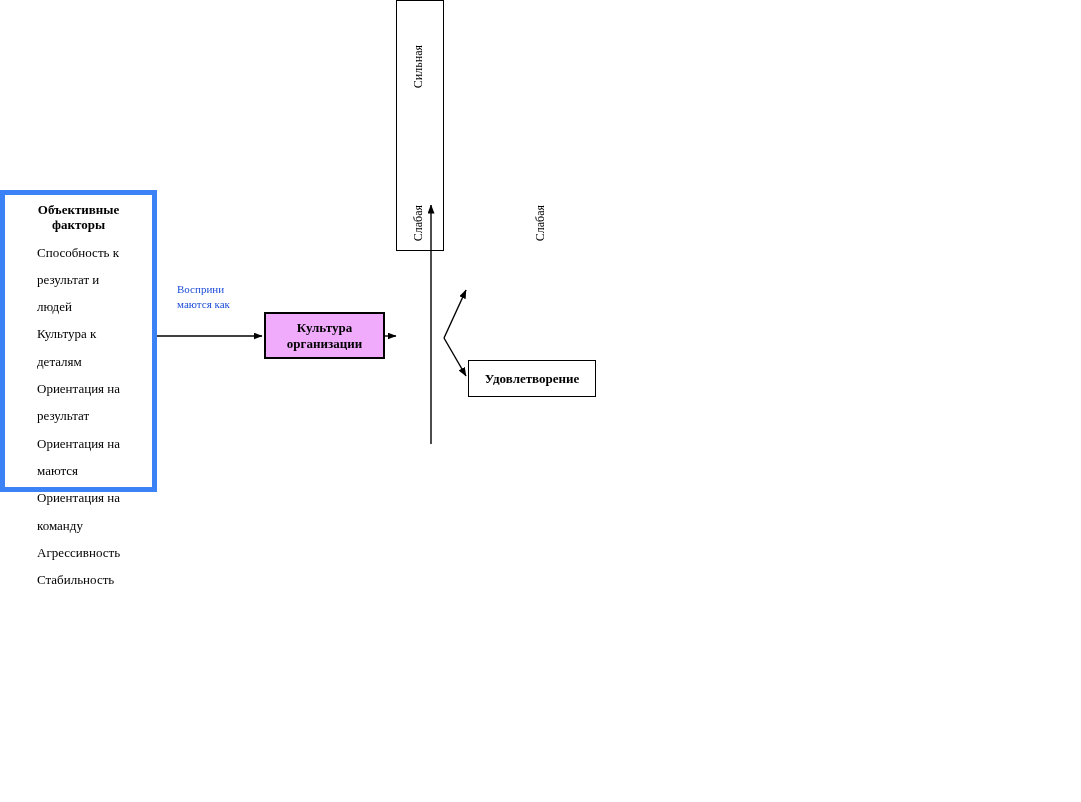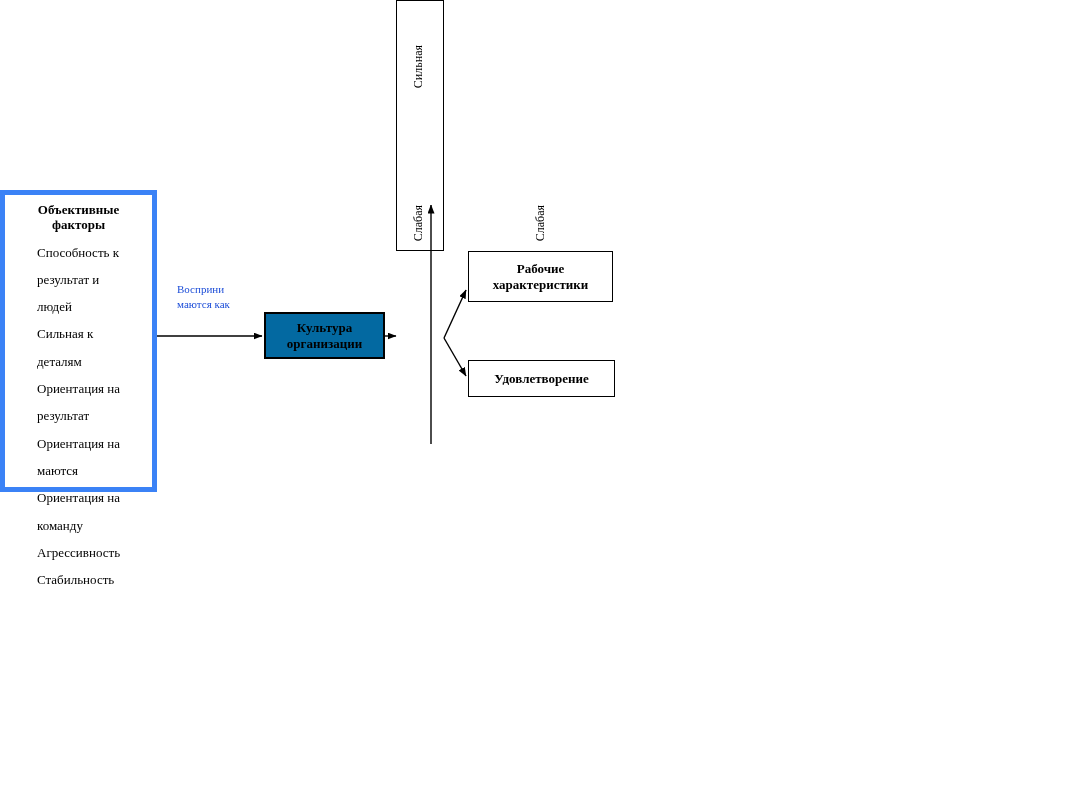--- a/index.html
+++ b/index.html
@@ -50,21 +50,21 @@
 
   
   #culture-box {
     position: absolute;
     left: 264px;
     top: 312px;
     width: 121px;
     height: 47px;
     border: 2px solid #000000;
     box-sizing: border-box;
-    background: #0369a1;
+    background: #f0abfc;
     display: flex;
     align-items: center;
     justify-content: center;
   }
   #culture-label {
     text-align: center;
     font-weight: bold;
     font-size: 13px;
     line-height: 15.3px;
     color: #000000;
@@ -88,21 +88,21 @@
     text-align: center;
     font-weight: bold;
     font-size: 13px;
     line-height: 15.3px;
     color: #000000;
   }
   #satisfaction-box {
     position: absolute;
     left: 468px;
     top: 360px;
-    width: 147px;
+    width: 128px;
     height: 37px;
     border: 1px solid #000000;
     box-sizing: border-box;
     background: #ffffff;
     display: flex;
     align-items: center;
     justify-content: center;
   }
   #satisfaction-label {
     text-align: center;
@@ -172,21 +172,21 @@
 
   <div id="factors-box">
     <div id="factors-title">
       <div>Объективные</div>
       <div>факторы</div>
     </div>
     <ul id="factors-list">
       <li>Способность к</li>
       <li>результат и</li>
       <li>людей</li>
-      <li>Сильная к</li>
+      <li>Культура к</li>
       <li>деталям</li>
       <li>Ориентация на</li>
       <li>результат</li>
       <li>Ориентация на</li>
       <li>маются</li>
       <li>Ориентация на</li>
       <li>команду</li>
       <li>Агрессивность</li>
       <li>Стабильность</li>
     </ul>
@@ -200,26 +200,20 @@
       <div>Культура</div>
       <div>организации</div>
     </div>
   </div>
 
   <div id="strength-bar"></div>
   <div class="vert-label" id="strong-label">Сильная</div>
   <div class="vert-label" id="weak-label-bar">Слабая</div>
   <div class="vert-label" id="weak-label-right">Слабая</div>
 
-  <div id="work-box">
-    <div id="work-label">
-      <div>Рабочие</div>
-      <div>характеристики</div>
-    </div>
-  </div>
 
   <div id="satisfaction-box">
     <div id="satisfaction-label">Удовлетворение</div>
   </div>
 
   <svg id="connectors" viewBox="0 0 1081 802">
     <defs>
       <marker id="arrowhead" markerWidth="9" markerHeight="7" refX="8.5" refY="3.5" orient="auto" markerUnits="userSpaceOnUse">
         <polygon points="0 0, 9 3.5, 0 7" fill="#000000"></polygon>
       </marker>

